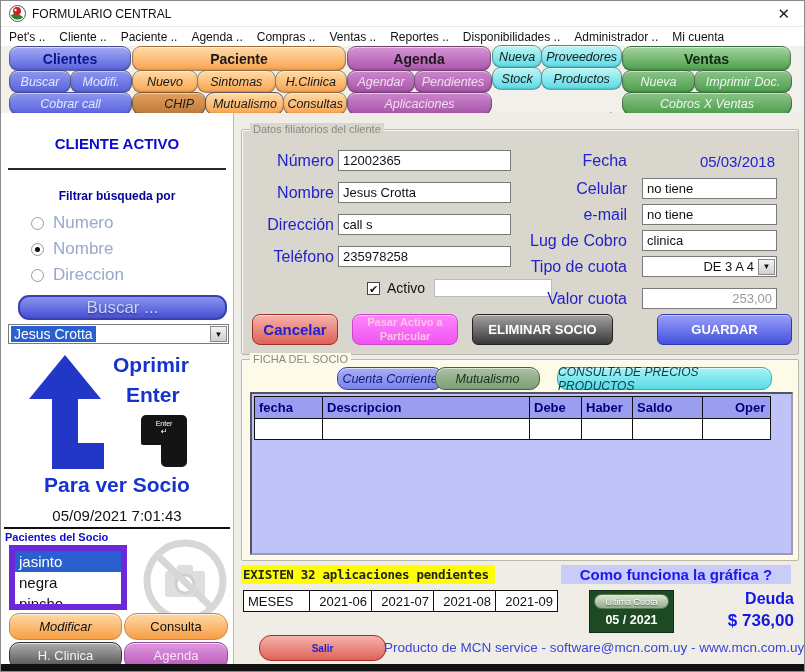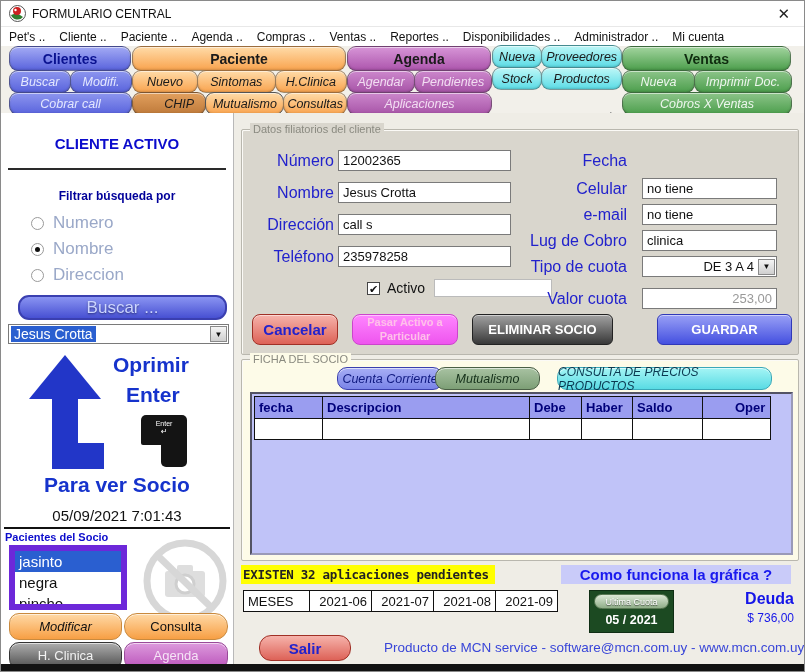--- a/index.html
+++ b/index.html
@@ -150,25 +150,25 @@
   .ptable .lab { width:66px; text-align:left; }
   .ucbox { position:absolute; left:355px; top:477px; width:85px; height:43px; background:#1c4a22;
            border:1px solid #0f2e14; }
   .ucpill { margin:3px 4px 0; height:15px; border-radius:8px; background:linear-gradient(#dce8d6,#8fae88);
             border:1px solid #5a7a55; color:#fff; font-size:9px; display:flex; align-items:center;
             justify-content:center; text-shadow:0 1px 1px rgba(0,0,0,.6); cursor:pointer;}
   .ucval { color:#fff; font-weight:bold; font-size:12.5px; text-align:center; margin-top:4px; }
   .deuda-l { position:absolute; left:440px; top:477px; width:120px; text-align:right; color:#1515e8;
              font-weight:bold; font-size:16px; }
   .deuda-v { position:absolute; left:430px; top:498px; width:130px; text-align:right; color:#1515e8;
-             font-weight:normal; font-size:12px; }
-
-  .salir-btn { position:absolute; left:25px; top:522px; width:92px; height:26px; border-radius:12px;
+             font-weight:bold; font-size:17px; }
+
+  .salir-btn { position:absolute; left:25px; top:522px; width:127px; height:26px; border-radius:12px;
                background:linear-gradient(#f6b3ab,#dd6257); border:1.5px solid #a03026;
-               color:#2222cc; font-weight:bold; font-size:15px; display:flex; align-items:center;
+               color:#2222cc; font-weight:bold; font-size:10px; display:flex; align-items:center;
                justify-content:center; cursor:pointer;}
   .credit { position:absolute; left:150px; top:527px; font-size:13.5px; color:#3946d8; }
   .bottom-bar { position:absolute; left:0; right:0; bottom:0; height:7px; background:#121212; z-index:9;}
 </style>
 </head>
 <body>
 
 <div id="app">
 
   <div class="titlebar">
@@ -338,20 +338,21 @@
         <input class="finput" style="width: 173px; margin-left: 4px;" value="235978258">
       </div>
       <div class="frow" style="left:125px; top:149px; gap:7px;">
         <span class="checkbox" id="activo-check">✔</span>
         <span style="font-size:14px; color:#111;">Activo</span>
         <span style="background:#fff; border:1px solid #bbb; width:118px; height:18px; margin-left:2px;"></span>
       </div>
 
       <div class="frow" style="left:235px; top:22px;">
         <span class="flabel" style="width:150px;">Fecha</span>
+        <span class="fvalue-blue" style="width:148px;">05/03/2018</span>
       </div>
       <div class="frow" style="left:235px; top:48px;">
         <span class="flabel" style="width:150px;">Celular</span>
         <input class="finput" style="width: 135px; margin-left: 15px;" value="no tiene">
       </div>
       <div class="frow" style="left:235px; top:74px;">
         <span class="flabel" style="width:150px;">e-mail</span>
         <input class="finput" style="width: 135px; margin-left: 15px;" value="no tiene">
       </div>
       <div class="frow" style="left:235px; top:100px;">

